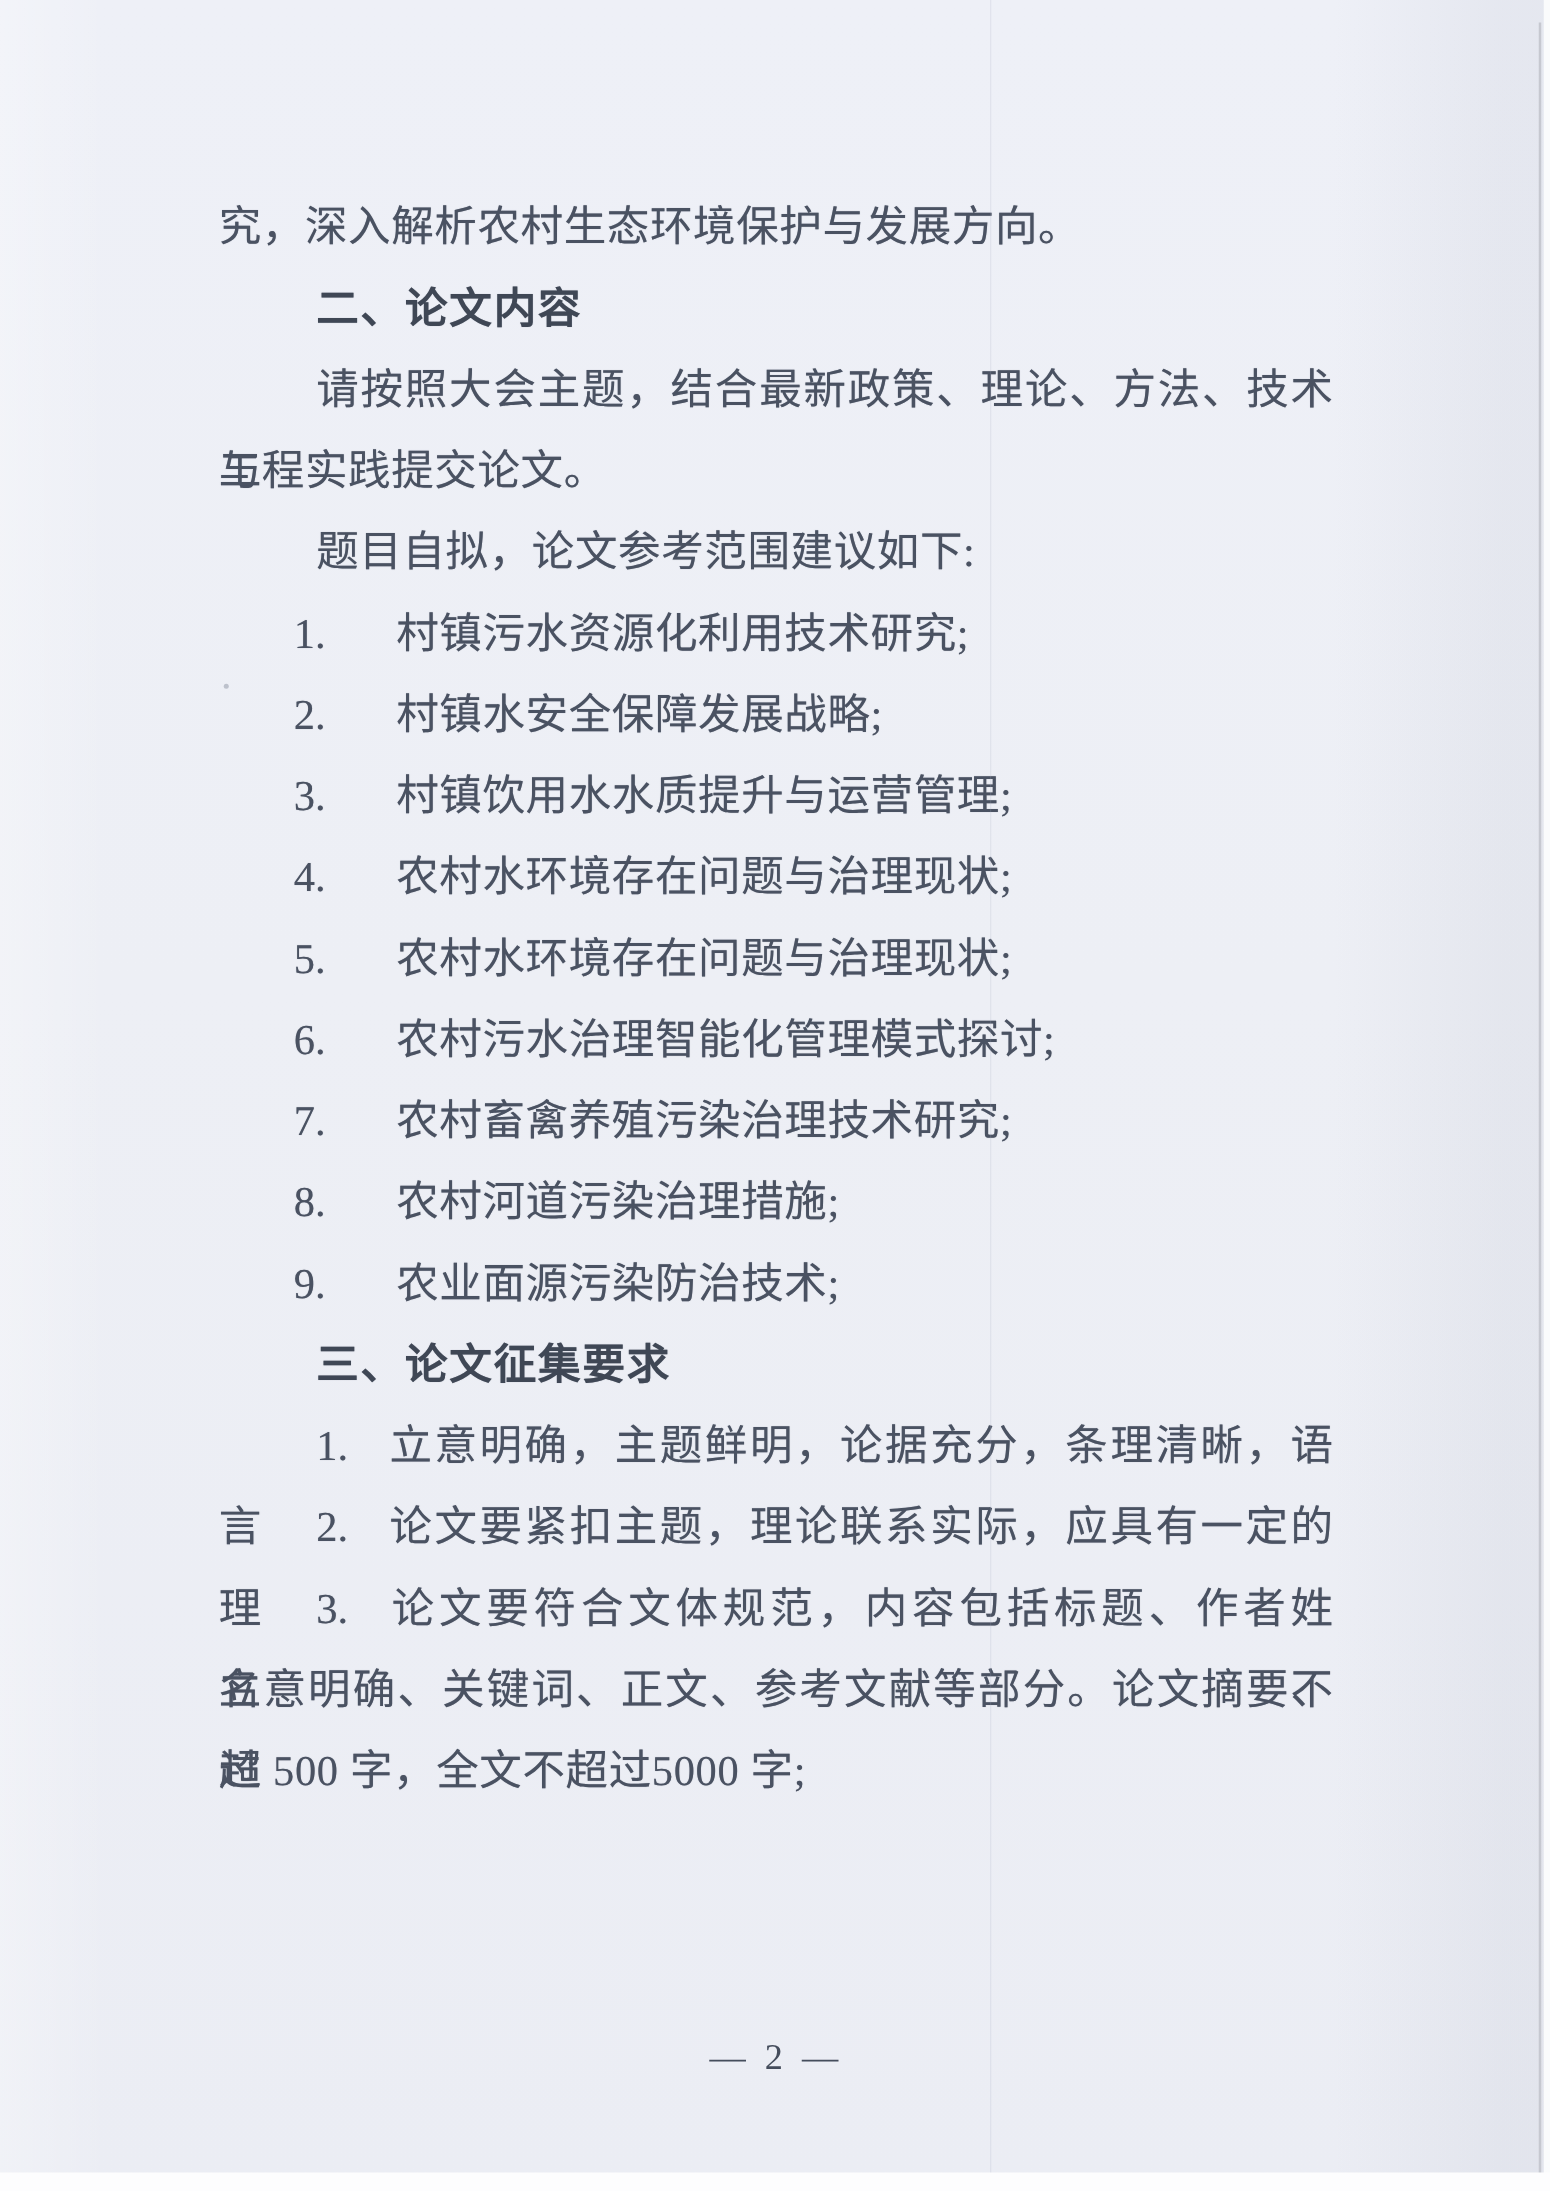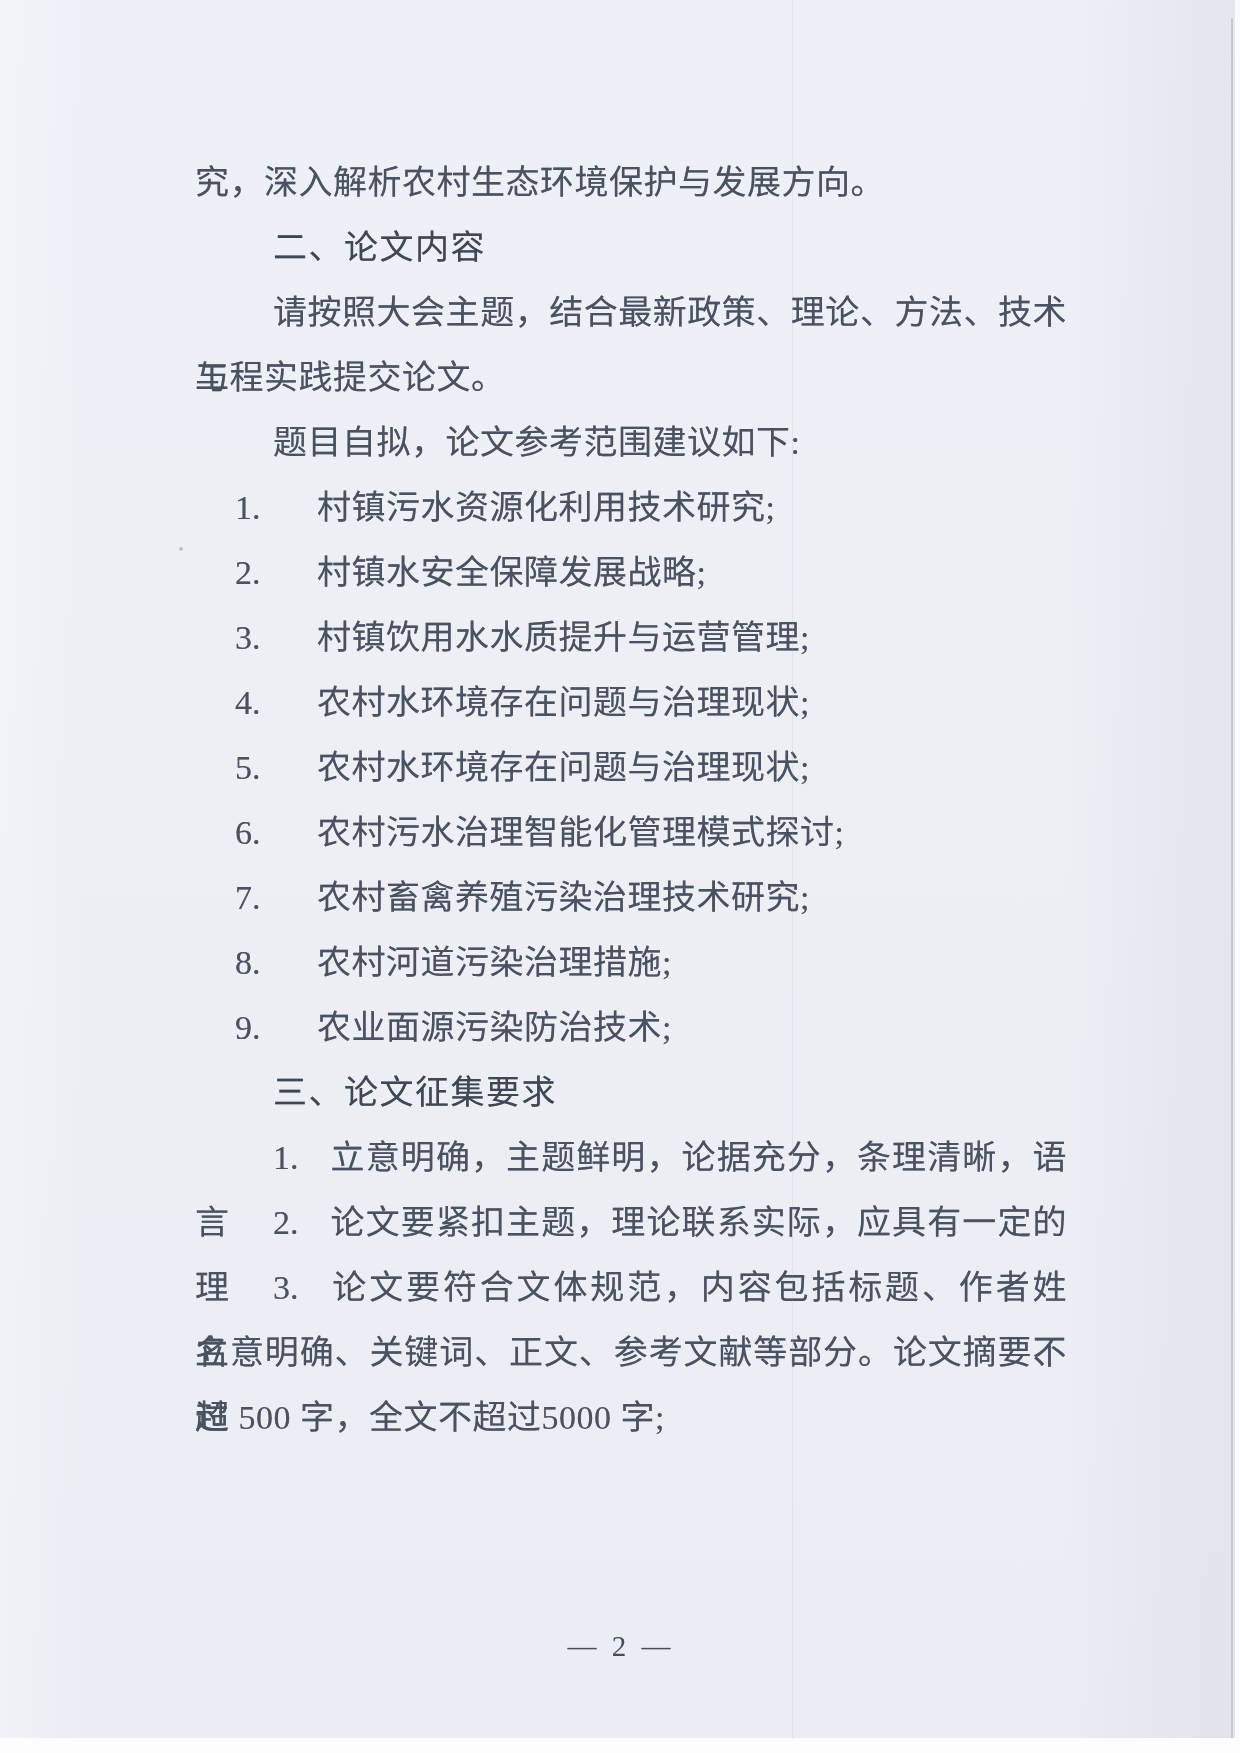--- a/index.html
+++ b/index.html
@@ -22,26 +22,25 @@
     left:175px; top:150px;
     width:892px;
   }
   .line{
     height:65px;
     line-height:65px;
     font-size:34px;
     white-space:nowrap;
     text-shadow:0 0 0.6px rgba(74,82,98,.55);
     letter-spacing:0.5px;
-    margin-left:20px;
   }
   .indent{ text-indent:78px; }
   .heading{
     text-indent:78px;
-    font-weight:400;
+    font-weight:700;
     color:#3f4755;
     letter-spacing:1.5px;
   }
   .fill{
     text-align:justify;
     text-align-last:justify;
     white-space:normal;
   }
   .topic{ margin-left:60px; }
   .tnum{

